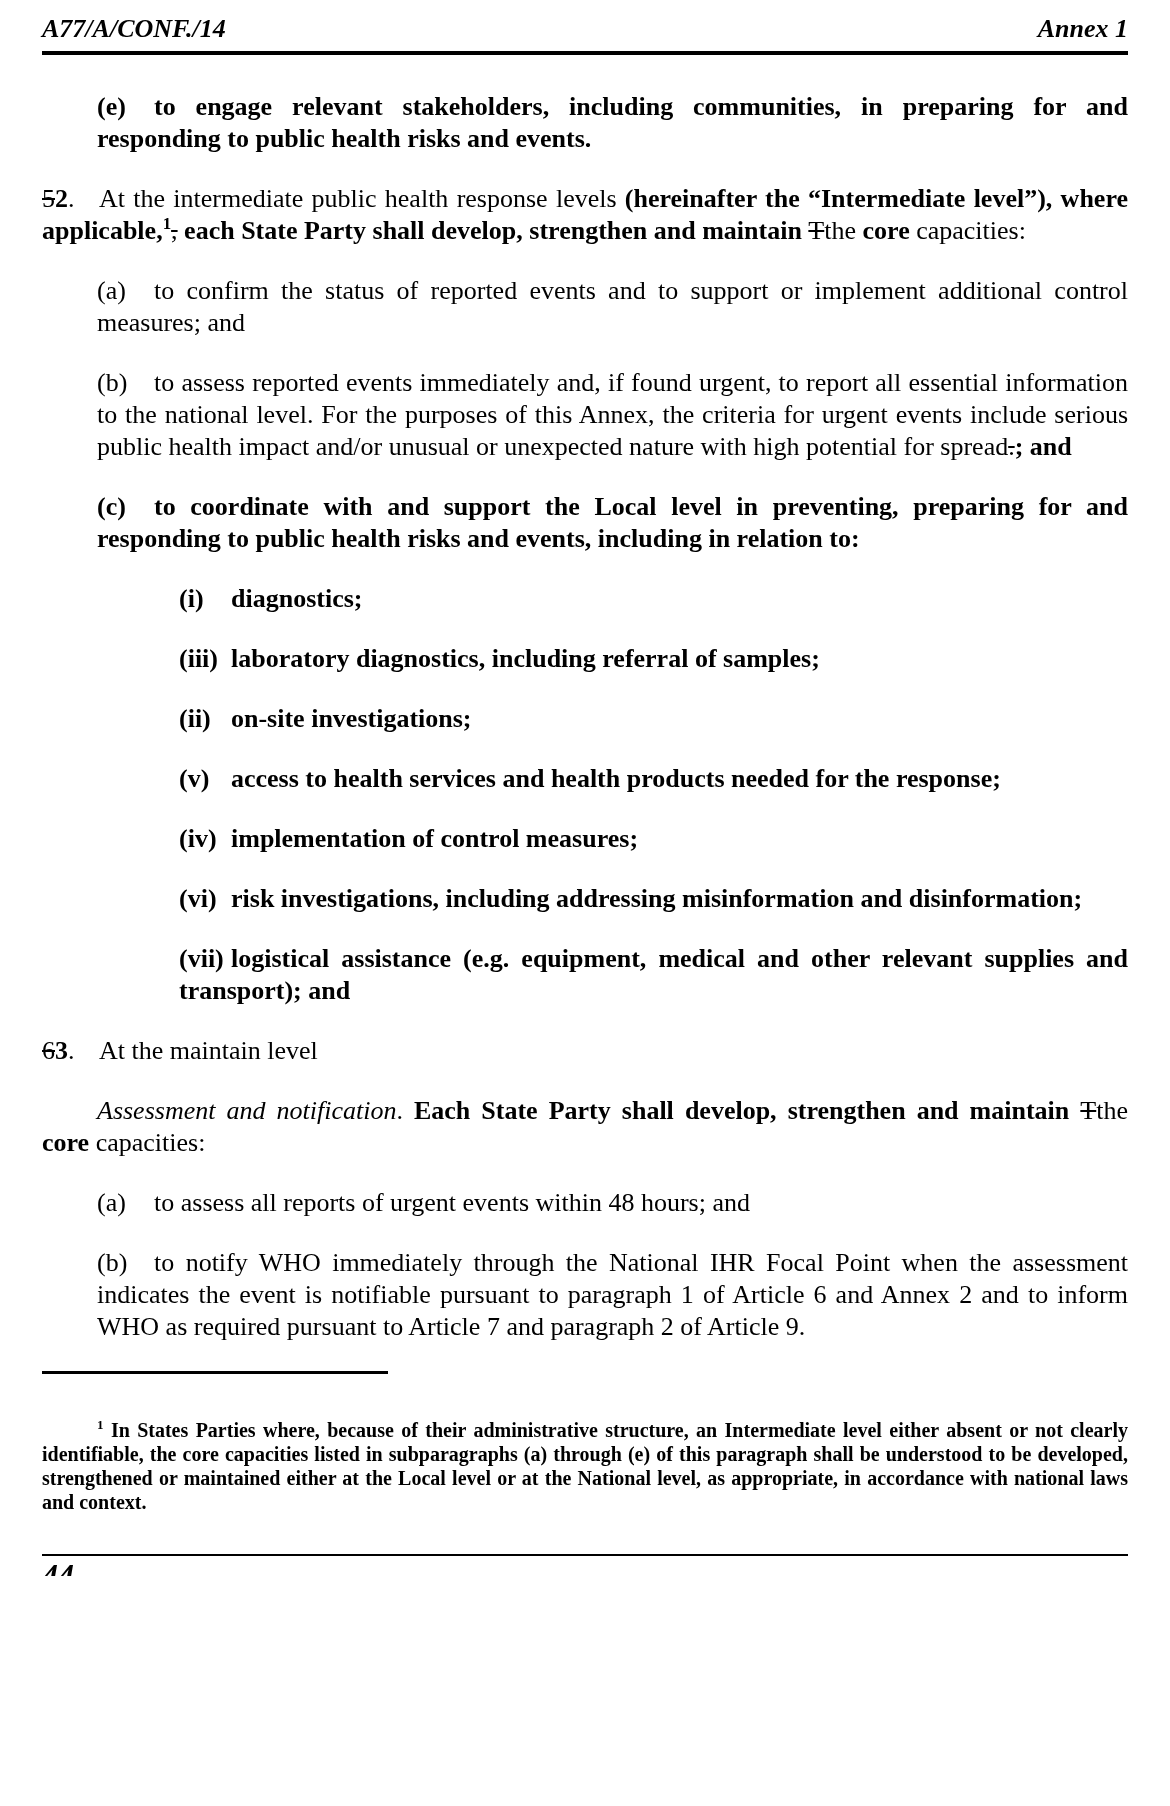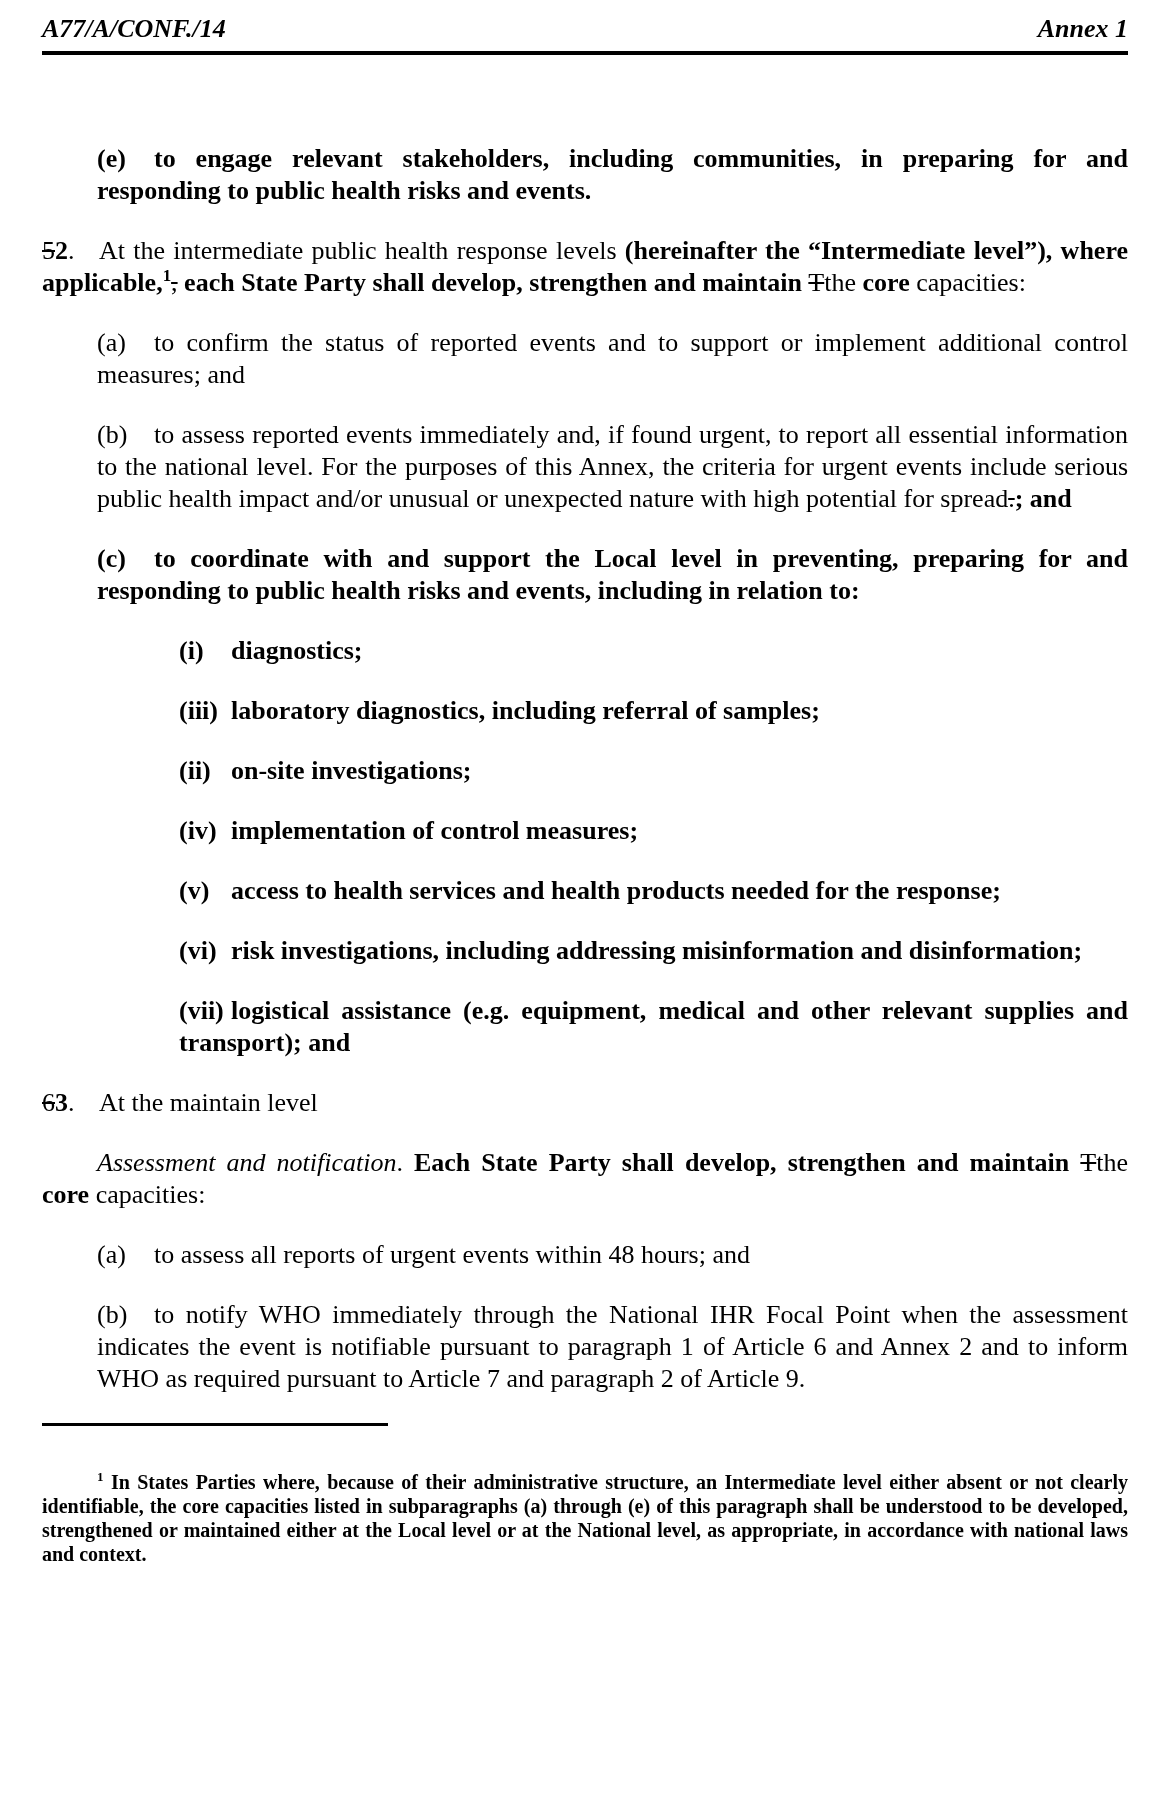--- a/index.html
+++ b/index.html
@@ -10,21 +10,21 @@
     font-family:"Liberation Serif","DejaVu Serif",serif;
     font-size:26px;line-height:32px;
     display:flex;flex-direction:column;
     overflow:hidden;position:relative;
   }
   
   .header-row{display:flex;justify-content:space-between;align-items:baseline;
     font-weight:bold;font-style:italic;font-size:26px;line-height:30px;}
   .header-rule{border:0;border-top:4px solid #000;margin:7px 0 0 0;}
   
-  .content{margin-top:88px;}
+  .content{margin-top:36px;}
   .block{text-align:justify;margin-bottom:28px;}
   .block .plabel{display:inline-block;min-width:57px;}
   .lettered{margin-left:55px;}
   .roman{margin-left:137px;}
   .roman .plabel{min-width:52px;}
   .indent-first{text-indent:55px;}
   
   .seg-b{font-weight:bold;}
   .seg-i{font-style:italic;}
   .seg-strike{text-decoration:line-through;}
@@ -52,22 +52,22 @@
 
   <div class="content" id="content">
       <div class="block lettered"><span class="plabel"><span class="seg-b">(e)</span></span><span><span class="seg-b">to engage relevant stakeholders, including communities, in preparing for and responding to public health risks and events.</span></span></div>
       <div class="block numbered"><span class="plabel"><span class="seg-strike">5</span><span class="seg-b">2</span><span>.</span></span><span><span>At the intermediate public health response levels </span><span class="seg-b">(hereinafter the “Intermediate level”), where applicable,</span><span class="seg-b seg-sup">1</span><span class="seg-strike">,</span><span class="seg-b"> each State Party shall develop, strengthen and maintain </span><span class="seg-strike">T</span><span>the </span><span class="seg-b">core</span><span> capacities:</span></span></div>
       <div class="block lettered"><span class="plabel"><span>(a)</span></span><span><span>to confirm the status of reported events and to support or implement additional control measures; and</span></span></div>
       <div class="block lettered"><span class="plabel"><span>(b)</span></span><span><span>to assess reported events immediately and, if found urgent, to report all essential information to the national level. For the purposes of this Annex, the criteria for urgent events include serious public health impact and/or unusual or unexpected nature with high potential for spread</span><span class="seg-strike">.</span><span class="seg-b">; and</span></span></div>
       <div class="block lettered"><span class="plabel"><span class="seg-b">(c)</span></span><span><span class="seg-b">to coordinate with and support the Local level in preventing, preparing for and responding to public health risks and events, including in relation to:</span></span></div>
       <div class="block roman"><span class="plabel"><span class="seg-b">(i)</span></span><span><span class="seg-b">diagnostics;</span></span></div>
       <div class="block roman"><span class="plabel"><span class="seg-b">(iii)</span></span><span><span class="seg-b">laboratory diagnostics, including referral of samples;</span></span></div>
       <div class="block roman"><span class="plabel"><span class="seg-b">(ii)</span></span><span><span class="seg-b">on-site investigations;</span></span></div>
+      <div class="block roman"><span class="plabel"><span class="seg-b">(v)</span></span><span><span class="seg-b">access to health services and health products needed for the response;</span></span></div>
       <div class="block roman"><span class="plabel"><span class="seg-b">(iv)</span></span><span><span class="seg-b">implementation of control measures;</span></span></div>
-      <div class="block roman"><span class="plabel"><span class="seg-b">(v)</span></span><span><span class="seg-b">access to health services and health products needed for the response;</span></span></div>
       <div class="block roman"><span class="plabel"><span class="seg-b">(vi)</span></span><span><span class="seg-b">risk investigations, including addressing misinformation and disinformation;</span></span></div>
       <div class="block roman"><span class="plabel"><span class="seg-b">(vii)</span></span><span><span class="seg-b">logistical assistance (e.g. equipment, medical and other relevant supplies and transport); and</span></span></div>
       <div class="block numbered"><span class="plabel"><span class="seg-strike">6</span><span class="seg-b">3</span><span>.</span></span><span><span>At the maintain level</span></span></div>
       <div class="block indent-first"><span><span class="seg-i">Assessment and notification</span><span>. </span><span class="seg-b">Each State Party shall develop, strengthen and maintain </span><span class="seg-strike">T</span><span>the </span><span class="seg-b">core</span><span> capacities:</span></span></div>
       <div class="block lettered"><span class="plabel"><span>(a)</span></span><span><span>to assess all reports of urgent events within 48 hours; and</span></span></div>
       <div class="block lettered"><span class="plabel"><span>(b)</span></span><span><span>to notify WHO immediately through the National IHR Focal Point when the assessment indicates the event is notifiable pursuant to paragraph 1 of Article 6 and Annex 2 and to inform WHO as required pursuant to Article 7 and paragraph 2 of Article 9.</span></span></div>
     </div>
 
   <div class="bottom-group">
     <hr class="footnote-sep">

